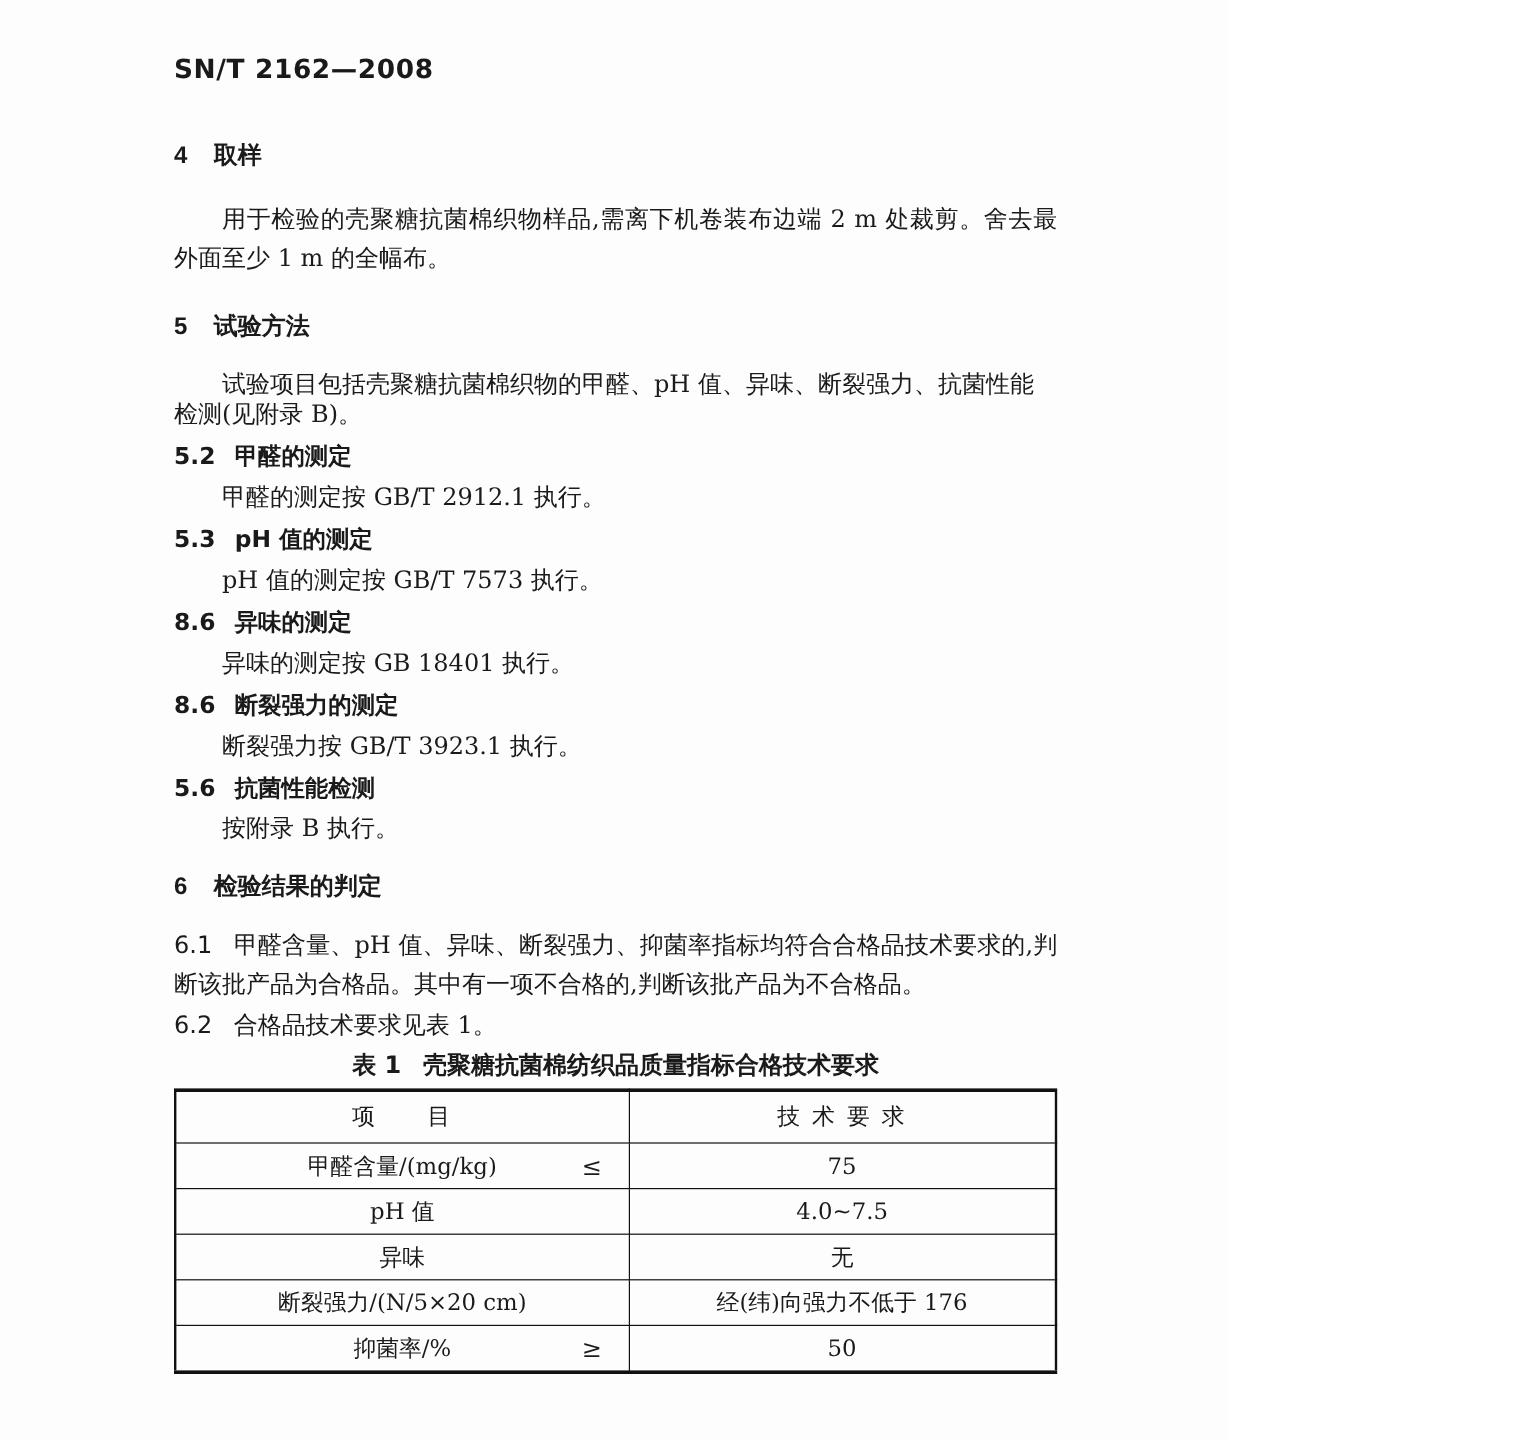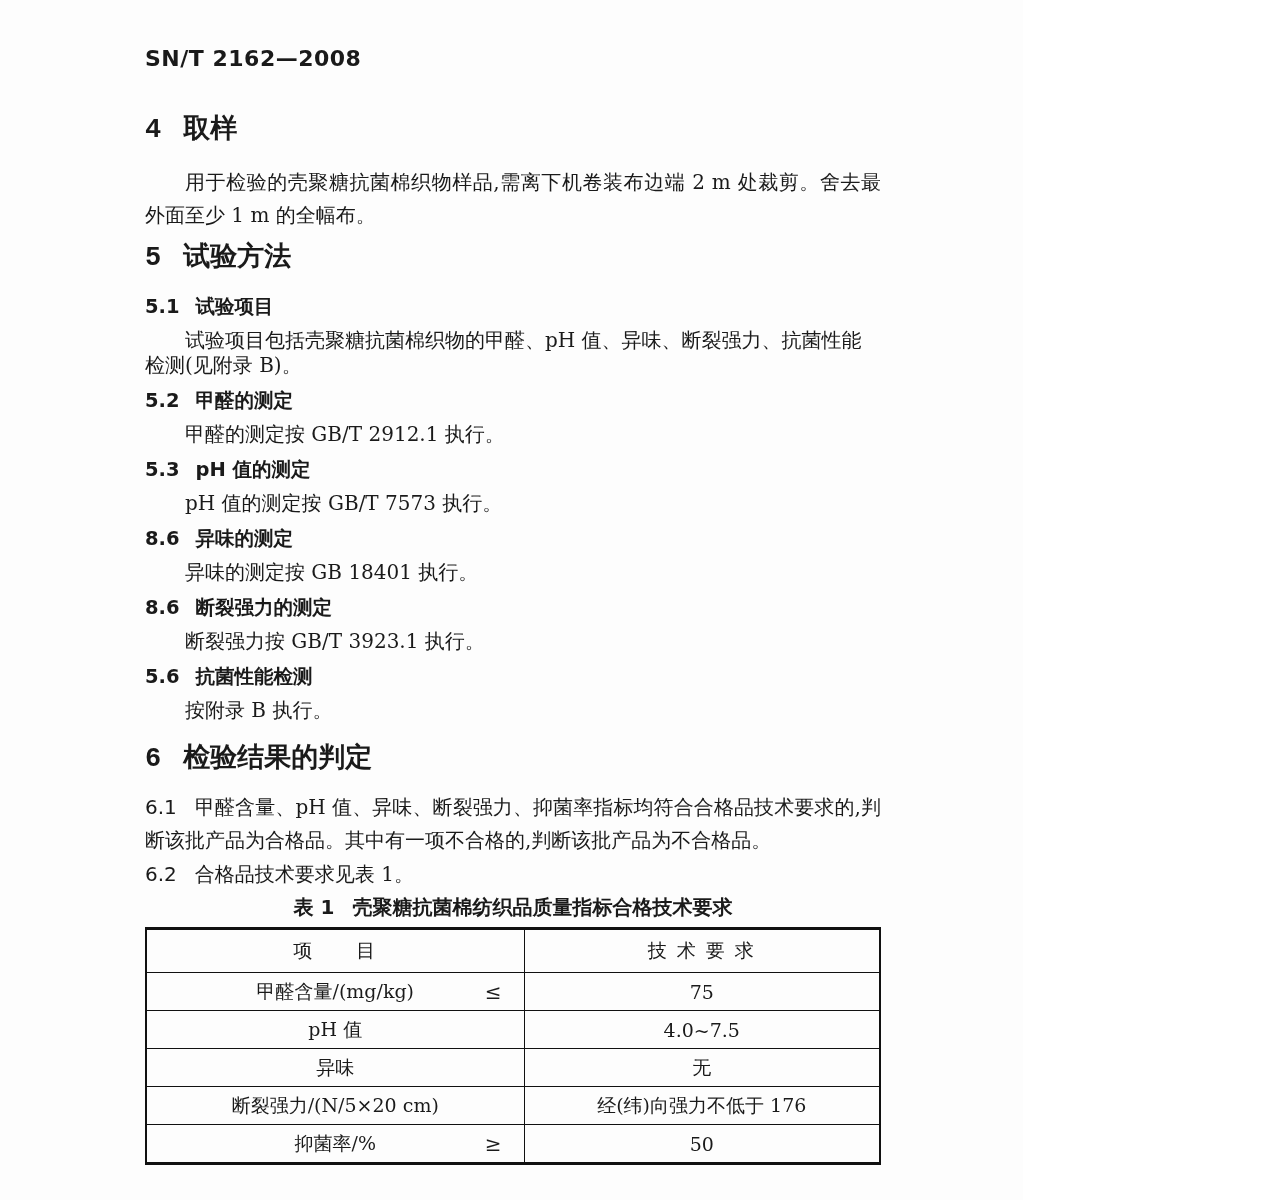--- a/index.html
+++ b/index.html
@@ -25,44 +25,44 @@
   .std-code {
     font-family: "DejaVu Sans", "Liberation Sans", sans-serif;
     font-weight: bold;
     font-size: 22px;
     line-height: 26px;
     letter-spacing: 0.5px;
     margin: 0 0 44px 0;
   }
   
   .h1 {
-    font-family: Liberation Mono, monospace;
-    font-weight: bold;
-    font-size: 27px;
+    font-family: Liberation Sans, sans-serif;
+    font-weight: bold;
+    font-size: 20px;
     line-height: 28px;
     margin: 0 0 22px 0;
   }
   .h1 .num { margin-right: 22px; }
   .h1.gap-top { margin-top: 0; }
   
   .h2 {
     font-family: "DejaVu Sans", "Liberation Sans", sans-serif;
     font-weight: bold;
     font-size: 19.5px;
     line-height: 25px;
     margin: 0 0 9px 0;
   }
   .h2 .num { margin-right: 16px; }
   
   .para {
     font-size: 20px;
     line-height: 33px;
     text-indent: 2em;
     text-align: justify;
-    margin: 0 0 12px 0;
+    margin: 0 0 26px 0;
   }
   
   .sub-para {
     font-size: 20px;
     line-height: 25px;
     text-indent: 2em;
     margin: 0 0 10px 0;
   }
   
   .num-para {
@@ -129,23 +129,20 @@
 
   <div class="h1">
     <span class="num">4</span><span>取样</span>
   </div>
   <p class="para">用于检验的壳聚糖抗菌棉织物样品,需离下机卷装布边端 2 m 处裁剪。舍去最外面至少 1 m 的全幅布。</p>
 
   <div class="h1 gap-top">
     <span class="num">5</span><span>试验方法</span>
   </div>
 
-  <div class="h2">
-    <span class="num">5.1</span><span>试验项目</span>
-  </div>
   <p class="sub-para">试验项目包括壳聚糖抗菌棉织物的甲醛、pH 值、异味、断裂强力、抗菌性能检测(见附录 B)。</p>
 
   <div class="h2">
     <span class="num">5.2</span><span>甲醛的测定</span>
   </div>
   <p class="sub-para">甲醛的测定按 GB/T 2912.1 执行。</p>
 
   <div class="h2">
     <span class="num">5.3</span><span>pH 值的测定</span>
   </div>

